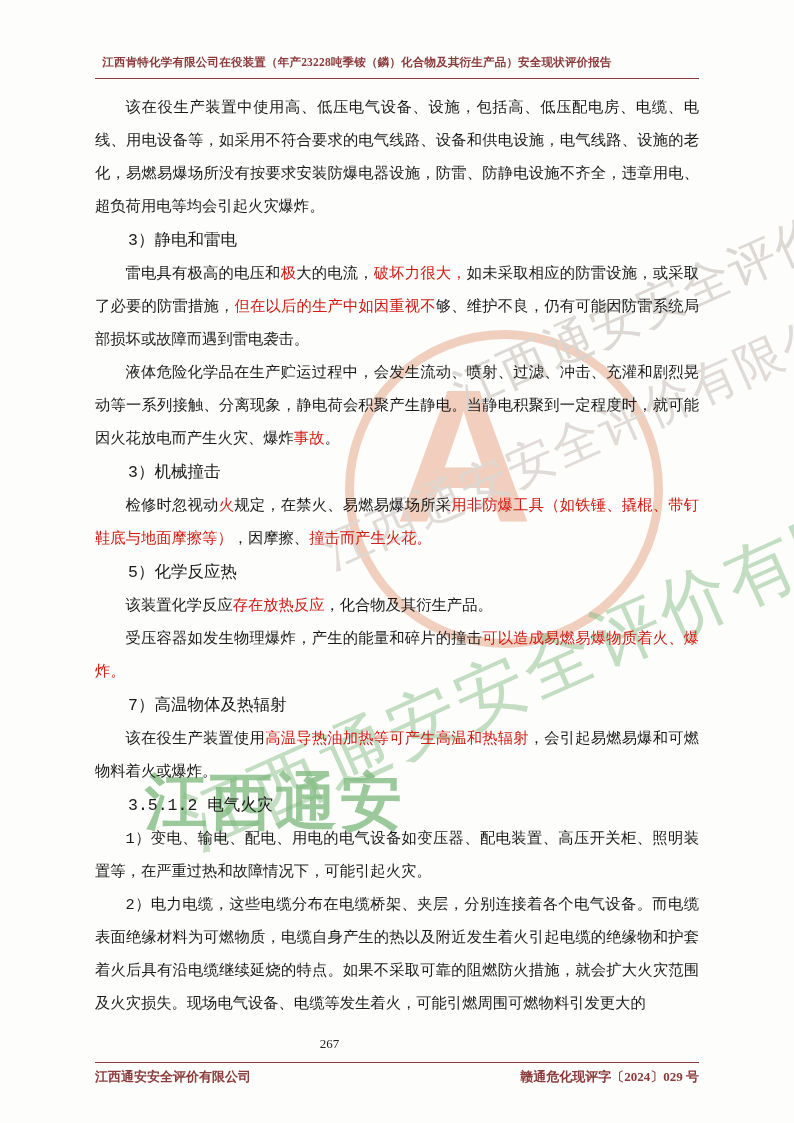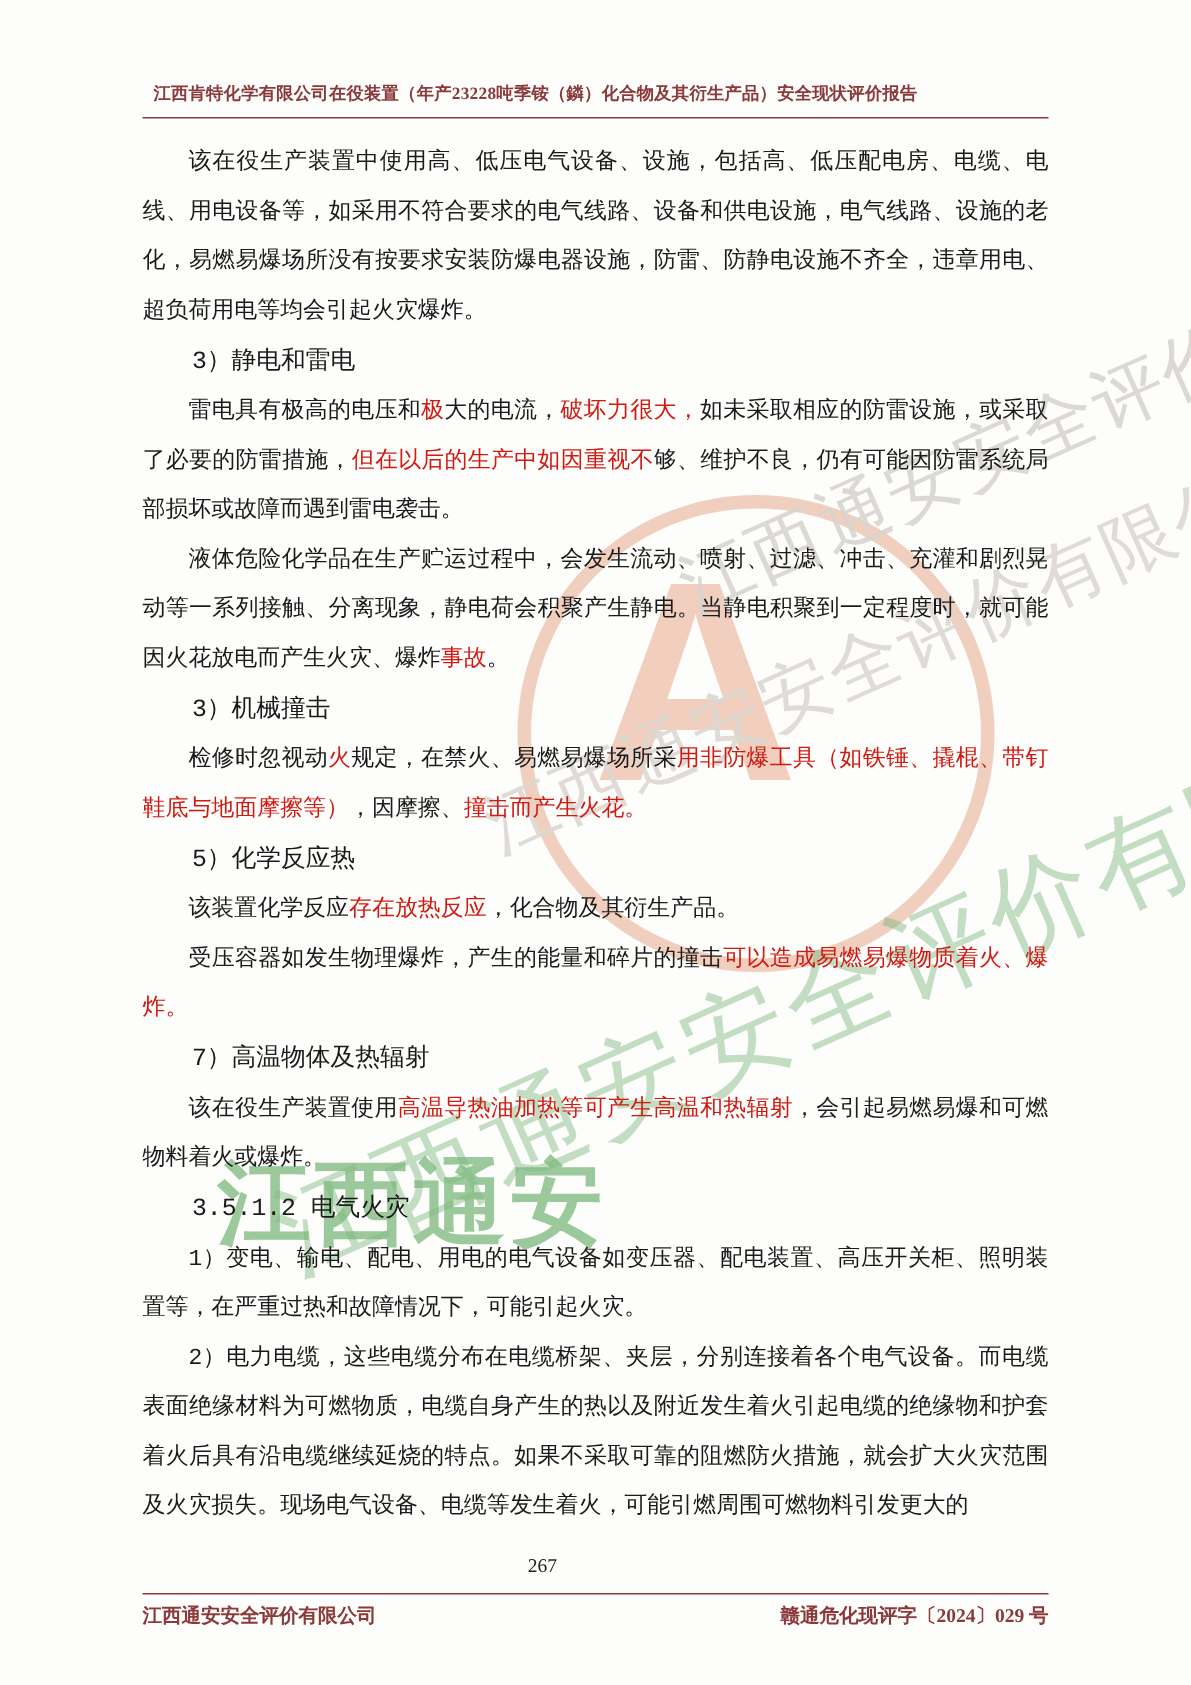--- a/index.html
+++ b/index.html
@@ -151,21 +151,20 @@
   
   .page-number {
     position: absolute;
     left: 0;
     top: 1036px;
     width: 659px;
     text-align: center;
     font-size: 13px;
     color: #222;
     z-index: 4;
-    padding-left: 32px;
   }
   .footer-rule {
     position: absolute;
     left: 95px;
     top: 1062px;
     width: 604px;
     height: 1px;
     background: #8a3a3a;
     z-index: 4;
   }

